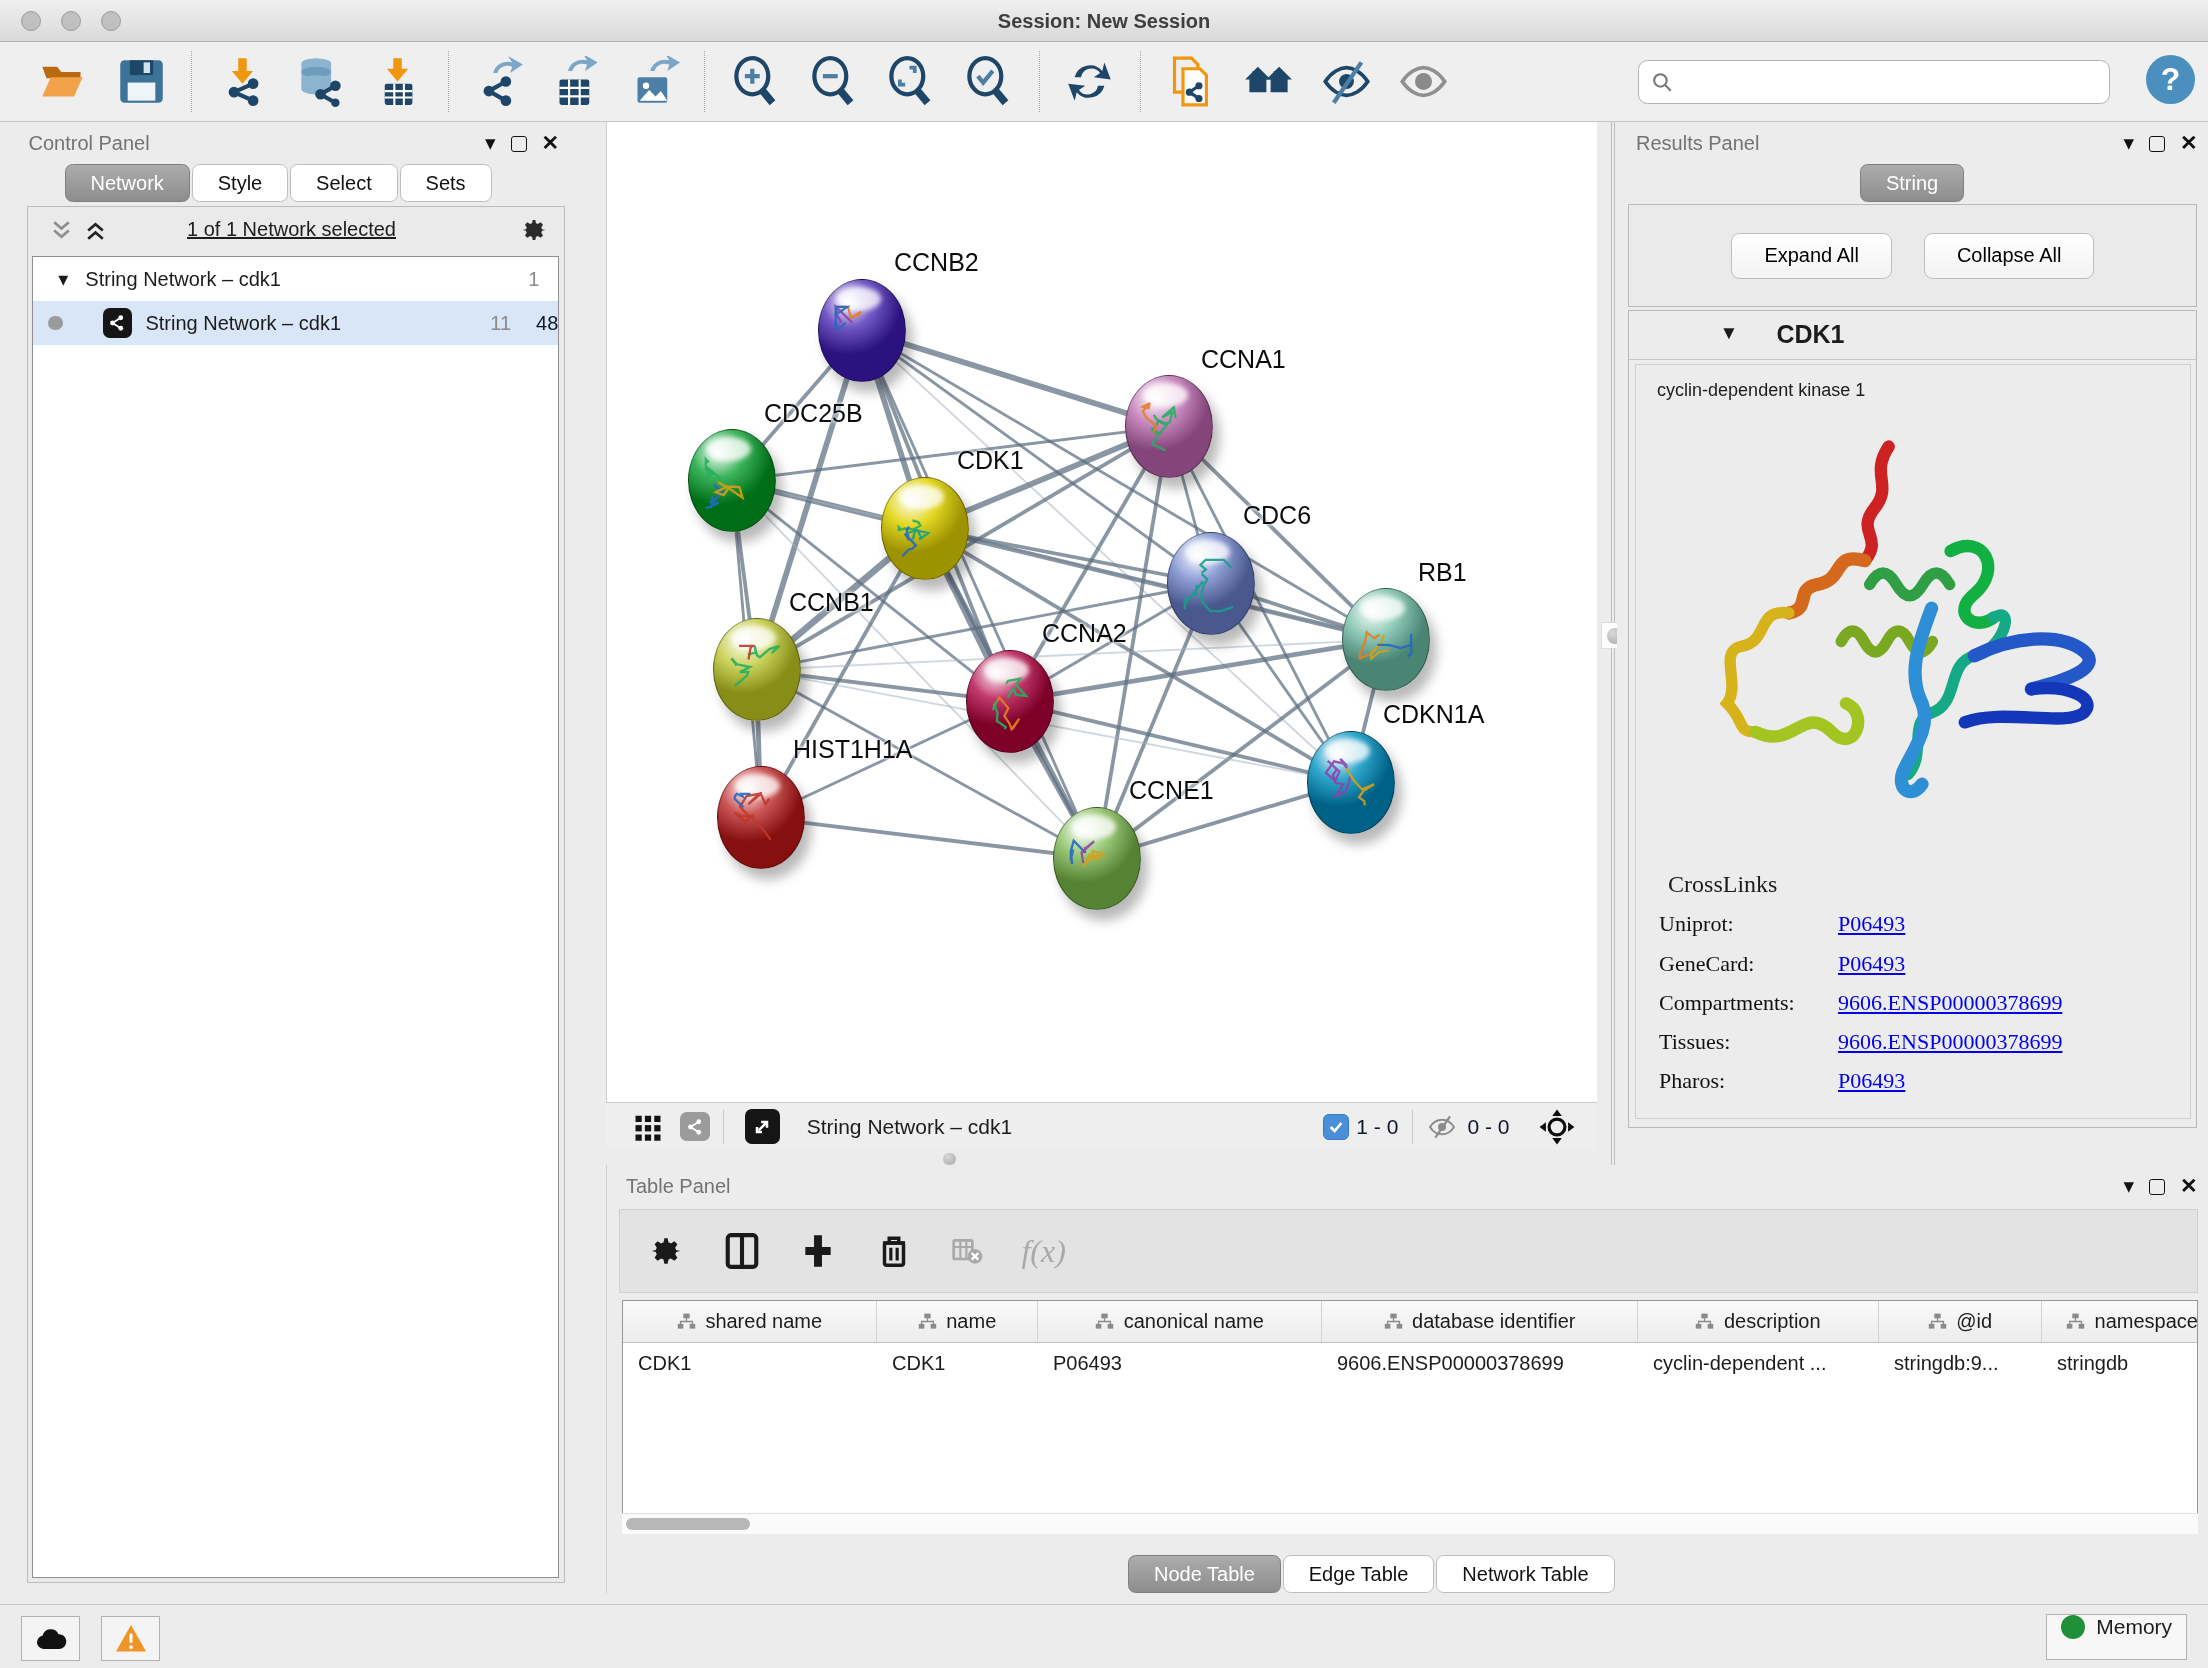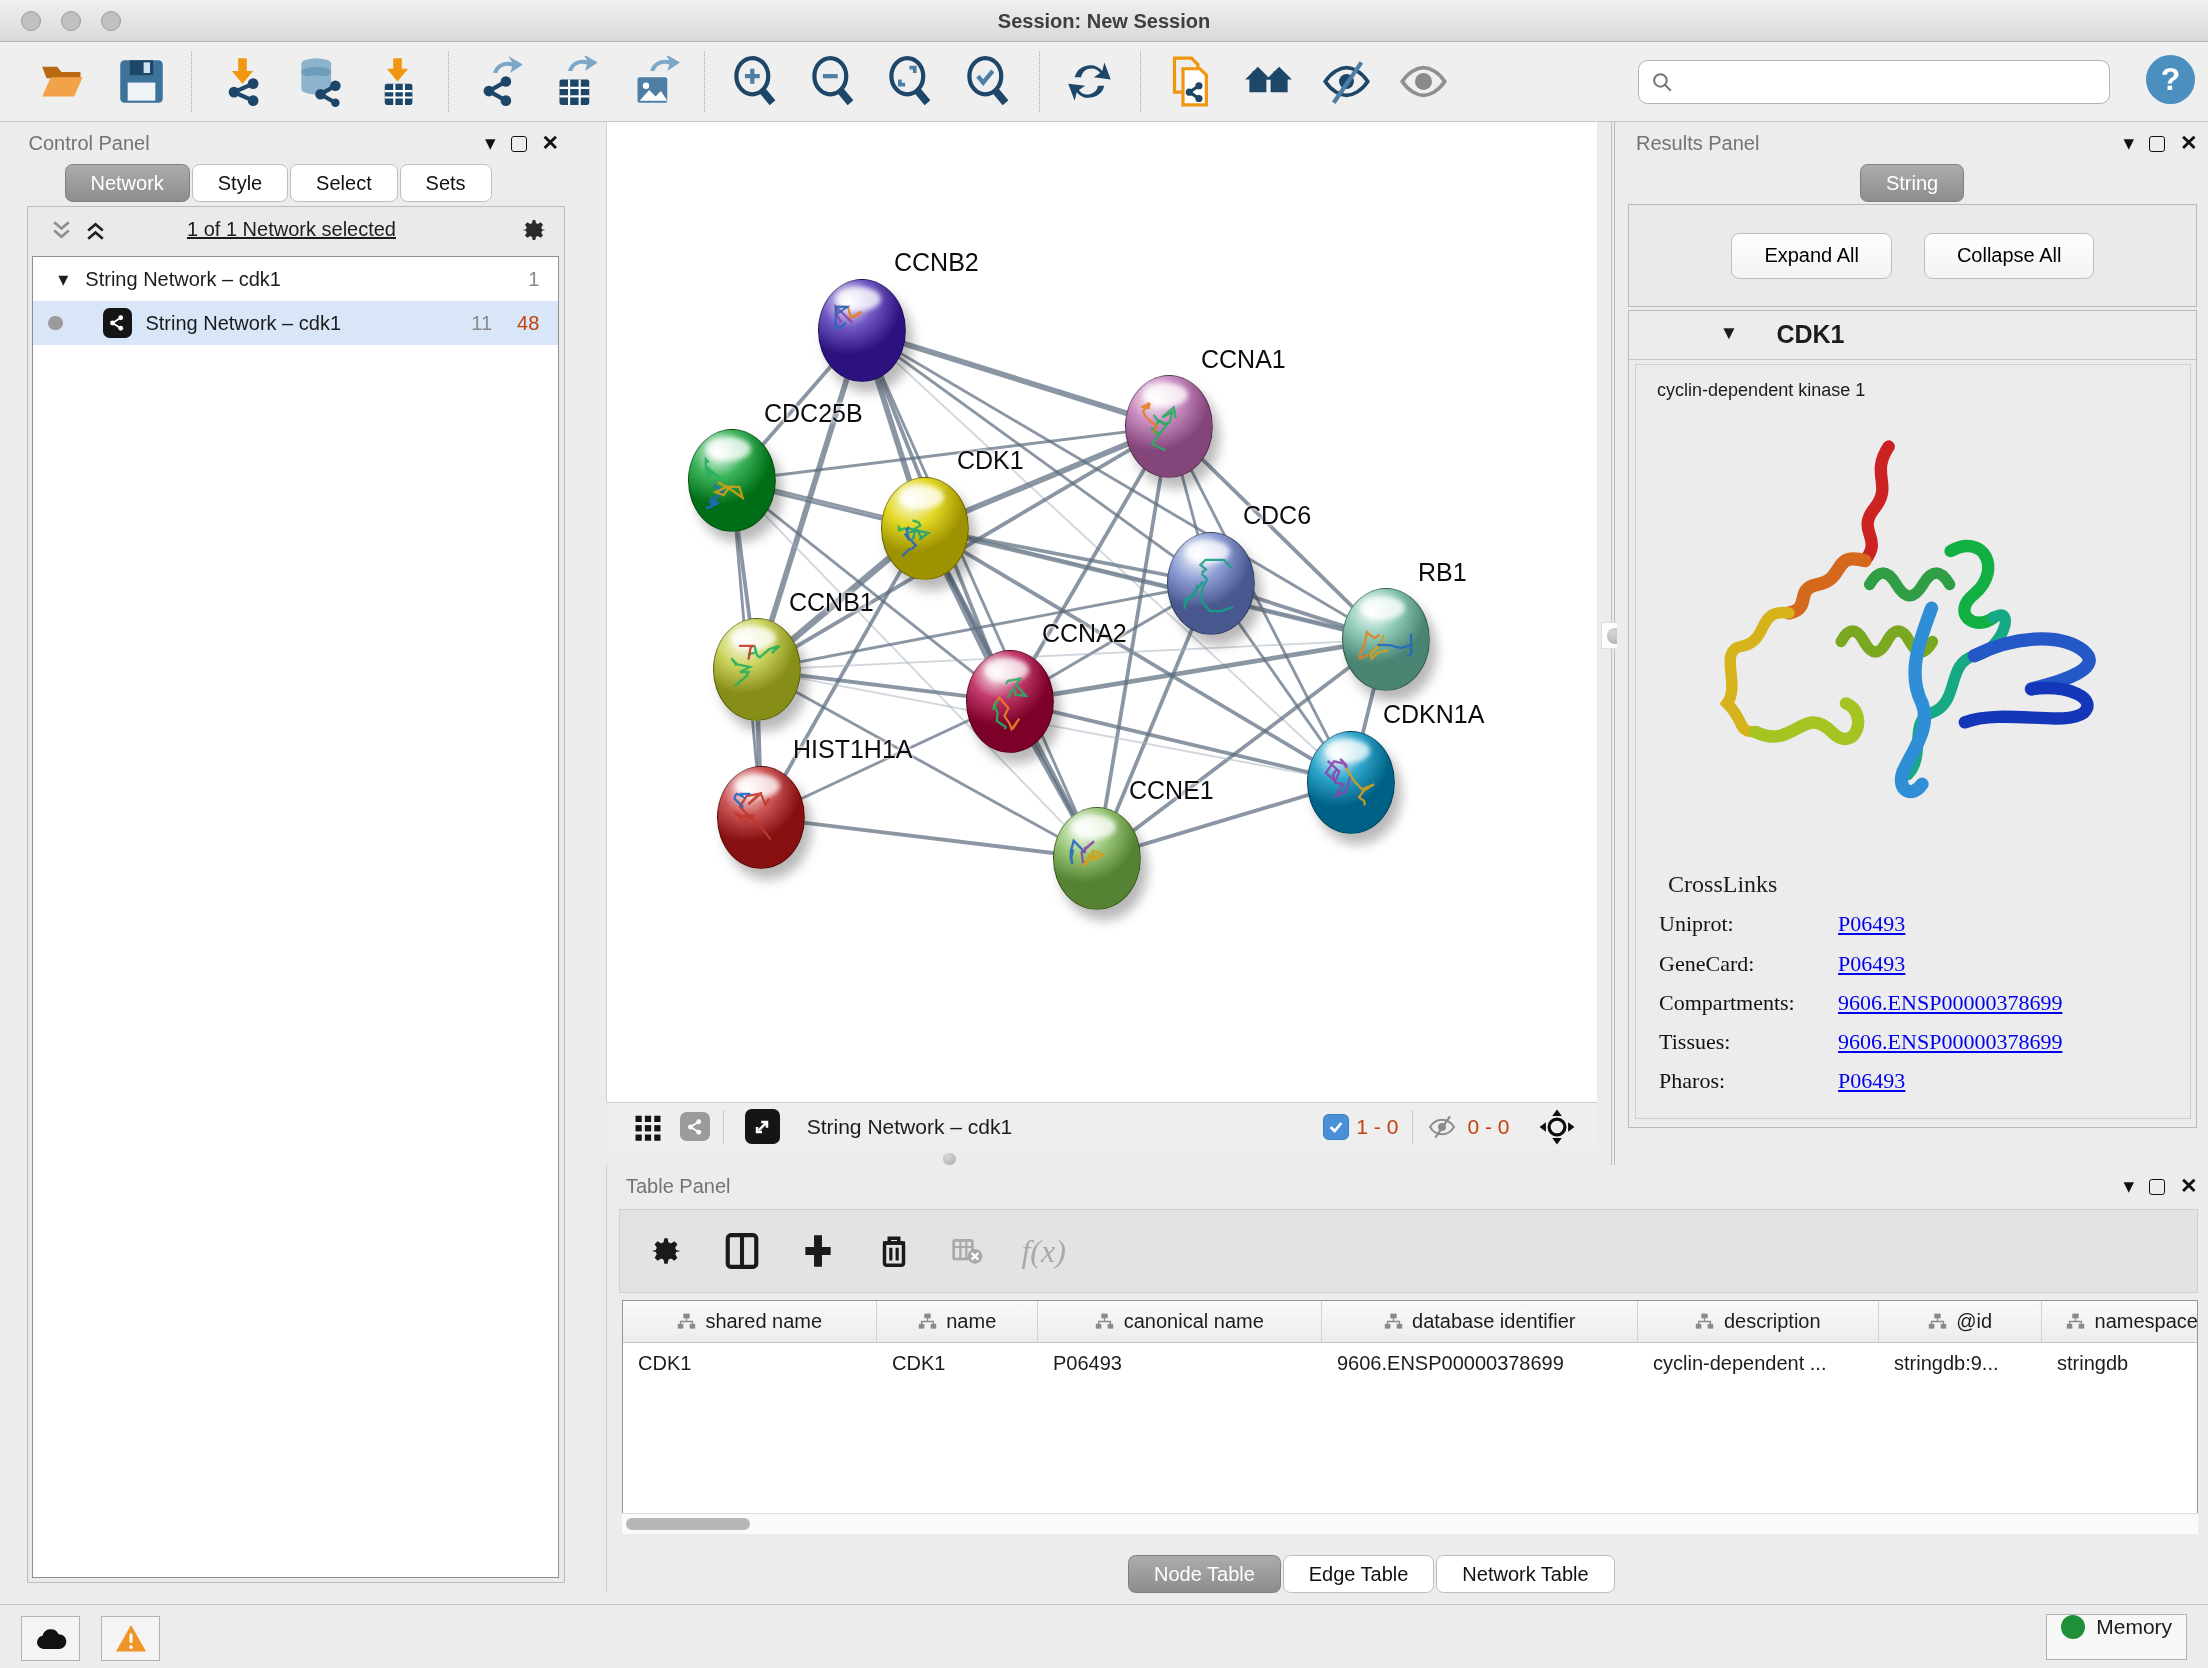--- a/index.html
+++ b/index.html
@@ -61,21 +61,21 @@
   .node .spec { position:absolute; left:20%; top:7%; width:52%; height:24%; border-radius:50%;
                 background:rgba(255,255,255,.78); filter:blur(2.9px); }
   .node svg { position:absolute; left:13.3px; top:21px; }
   .node-label { position:absolute; font-size:25px; color:#0c0c0c; white-space:nowrap;
                 text-shadow:0 0 3.8px #fff,0 0 3.8px #fff; }
   .net-status { position:absolute; left:606px; top:1102px; width:991px; height:48px; background:#eeeeee;
                 border-top:1px solid #cdcdcd; display:flex; align-items:center; font-size:21px; }
   .ns-sep { width:0; height:34px; border-left:1px solid #c9c9c9; margin:0 13.3px; }
   .checkbox { width:26px; height:26px; border-radius:5.7px; background:#4a90d9; border:1px solid #3a7cc2;
               display:flex; align-items:center; justify-content:center; margin-right:7.6px; }
-  .graytext { color:#c2410c; }
+  .graytext { color:#0f172a; }
 
   
   .vgrip { position:absolute; left:1601px; top:622px; width:27px; height:27px; background:#fdfdfd;
            border:1px solid #dcdcdc; display:flex; align-items:center; justify-content:center; }
   .vgrip .dot, .hgrip .dot { width:16px; height:16px; border-radius:50%;
            background:radial-gradient(circle at 35% 30%, #d8d8d8,#a8a8a8); }
   .hgrip { position:absolute; left:937px; top:1153px; width:25px; height:11.4px; display:flex;
            align-items:center; justify-content:center; }
   .splitline { position:absolute; left:1611px; top:122px; width:3.8px; height:1471px;
                border-left:1px solid #bdbdbd; border-right:1px solid #bdbdbd; }
@@ -315,21 +315,21 @@
         <span class="share-sq" style="margin-left:40px">
           <svg width="18" height="18" viewBox="0 0 24 24">
               <circle cx="17" cy="5" r="3.2" fill="#fff"></circle>
               <circle cx="6" cy="12" r="3.2" fill="#fff"></circle>
               <circle cx="17" cy="19" r="3.2" fill="#fff"></circle>
               <path d="M17 5 6 12l11 7" stroke="#fff" stroke-width="2.4" fill="none"></path>
             </svg>
         </span>
         <span style="margin-left:13.3px">String Network – cdk1</span>
         <span style="margin-left:auto;color:#8a8a8a">11</span>
-        <span style="margin-left:25px;margin-right:19px;color:#c2410c">48</span>
+        <span style="margin-left:25px;color:#0f172a">48</span>
       </div>
     </div>
   </div>
 </div>
 
 <div class="netview" id="netview">
   <svg class="edges" id="edge-svg" width="991" height="981" viewBox="0 0 1042 1031">
       <line x1="268" y1="219" x2="591" y2="320" stroke="#5d6e80" stroke-opacity="0.72" stroke-width="6"></line>
       <line x1="268" y1="219" x2="131" y2="377" stroke="#5d6e80" stroke-opacity="0.72" stroke-width="4"></line>
       <line x1="268" y1="219" x2="334" y2="427" stroke="#5d6e80" stroke-opacity="0.72" stroke-width="6"></line>

